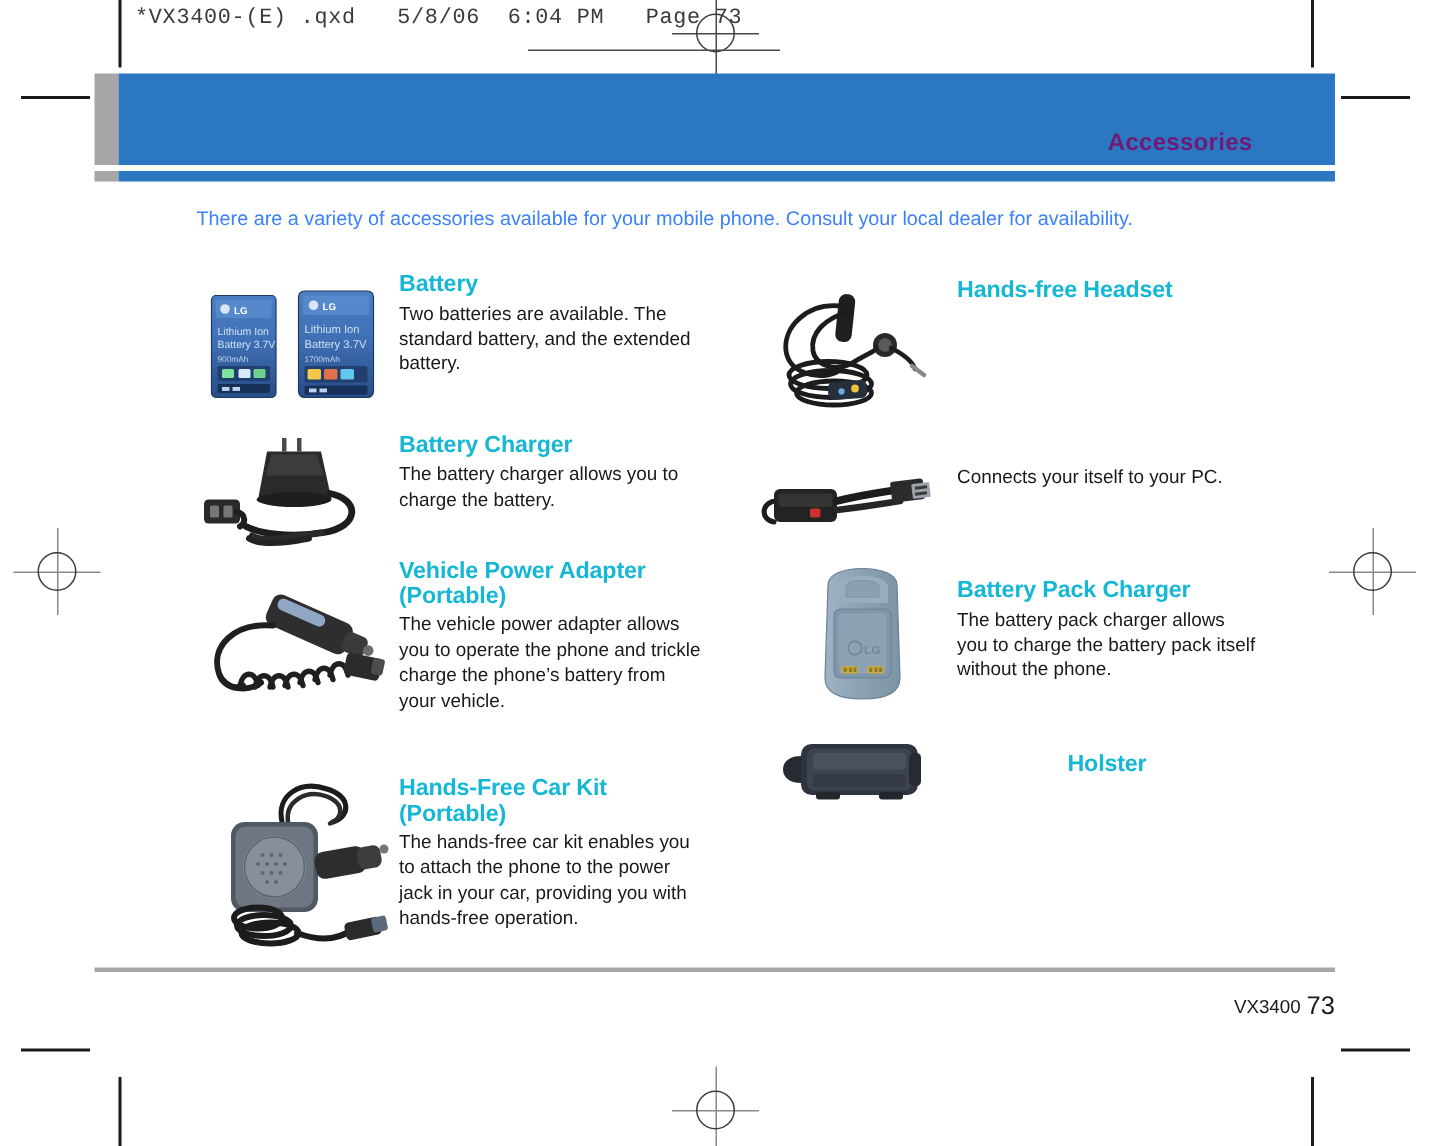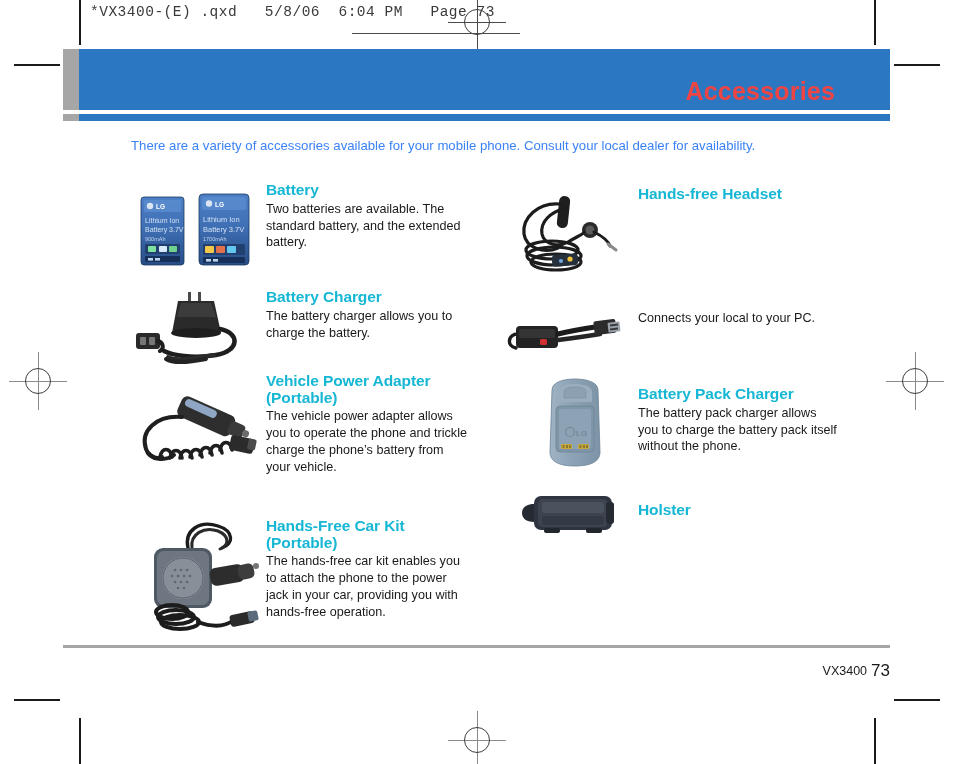--- a/index.html
+++ b/index.html
@@ -98,23 +98,23 @@
     left: 16px;
     top: 0;
     right: 0;
     height: 61px;
     background: #2b77c1;
   }
   .banner-title {
     position: absolute;
     right: 55px;
     bottom: 6px;
-    font-size: 25px;
+    font-size: 16px;
     font-weight: bold;
-    color: #ef4444;
+    color: #701a75;
     letter-spacing: 0.2px;
     line-height: 1;
   }
   .underbar-wrap {
     position: absolute;
     left: 63px;
     top: 114px;
     width: 827px;
     height: 7px;
   }
@@ -455,21 +455,21 @@
         <path d="M54 20 C70 16 84 14 98 12" fill="none" stroke="#1c1c1c" stroke-width="5" stroke-linecap="round"></path>
         <path d="M54 26 C70 24 84 22 96 20" fill="none" stroke="#262626" stroke-width="4.5" stroke-linecap="round"></path>
 
         <rect x="90" y="6" width="22" height="14" rx="2" fill="#2b2b2b" transform="rotate(-7 101 13)"></rect>
         <rect x="104" y="8" width="12" height="10" rx="1" fill="#9aa2ab" transform="rotate(-7 110 13)"></rect>
         <rect x="106" y="10" width="8" height="2" fill="#3a3a3a" transform="rotate(-7 110 11)"></rect>
         <rect x="106" y="14" width="8" height="2" fill="#3a3a3a" transform="rotate(-7 110 15)"></rect>
       </svg>
     </div>
     <div class="item-text" style="left:140px; top:10px; width:200px;">
-      <p class="item-desc">Connects your local to your PC.</p>
+      <p class="item-desc">Connects your itself to your PC.</p>
     </div>
   </div>
 
   <div class="item" style="left:0; top:198px; width:345px;">
     <div class="item-figure" style="left:44px; top:2px;">
       <svg width="66" height="90" viewBox="0 0 66 90" aria-hidden="true">
         <defs>
           <linearGradient id="bpcg" x1="0" y1="0" x2="1" y2="0">
             <stop offset="0" stop-color="#9fb3c4"></stop>
             <stop offset="0.45" stop-color="#8ca2b5"></stop>
@@ -507,21 +507,21 @@
         <rect x="14" y="6" width="78" height="34" rx="7" fill="#2f3540"></rect>
         <rect x="18" y="9" width="70" height="28" rx="5" fill="#3d444f"></rect>
         <rect x="22" y="12" width="62" height="11" rx="3" fill="#4a525e"></rect>
         <rect x="22" y="26" width="62" height="9" rx="3" fill="#343b45"></rect>
         <path d="M14 14 C6 14 2 18 2 23 C2 28 6 32 14 32 Z" fill="#262b33"></path>
         <rect x="86" y="12" width="8" height="22" rx="3" fill="#262b33"></rect>
         <rect x="24" y="38" width="16" height="5" rx="2" fill="#22262d"></rect>
         <rect x="66" y="38" width="16" height="5" rx="2" fill="#22262d"></rect>
       </svg>
     </div>
-    <div class="item-text" style="left:140px; top:16px; width:200px;">
+    <div class="item-text" style="left:140px; top:16px; width:200px;text-align:center;">
       <h3 class="item-title">Holster</h3>
       <p class="item-desc"></p>
     </div>
   </div>
 </div>
 
 <div class="footer-rule"></div>
 <div class="footer-text">
   <span>VX3400</span><span class="pg">73</span>
 </div>

